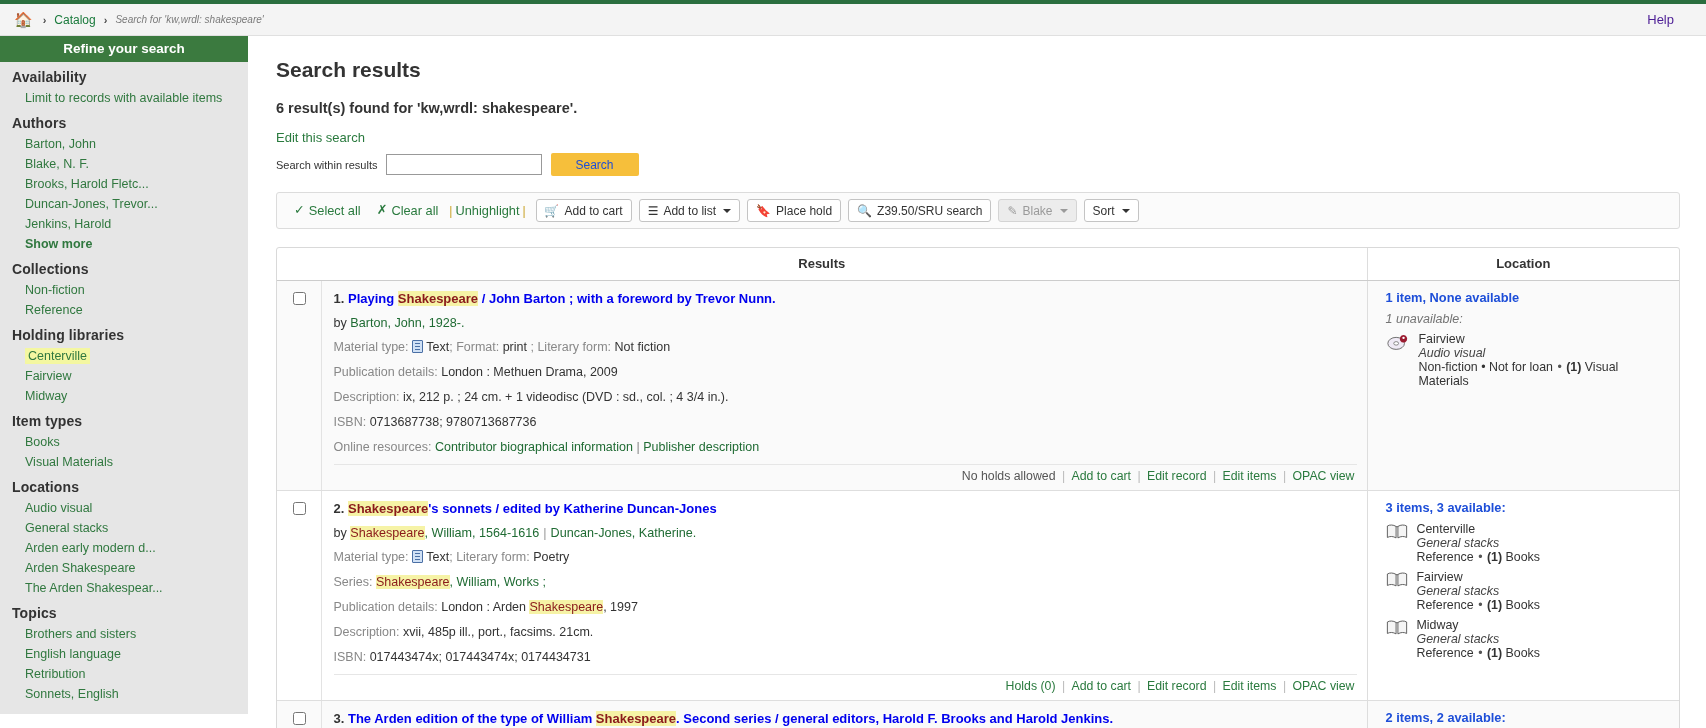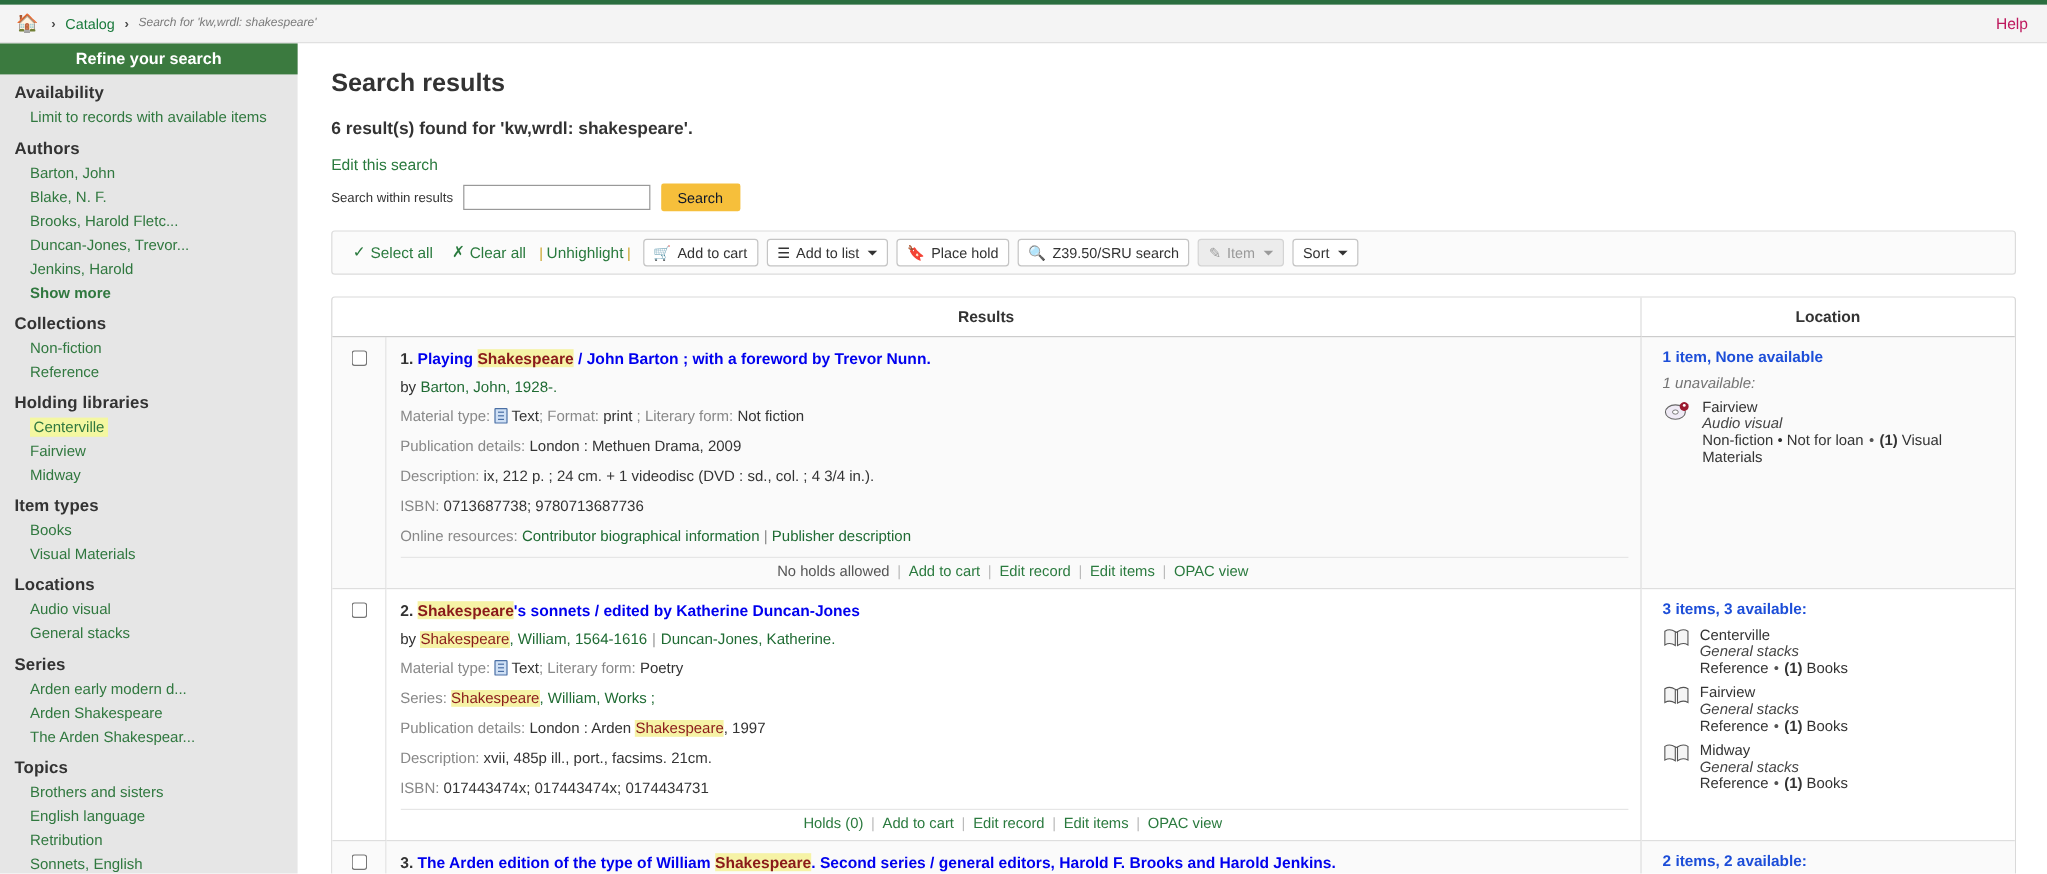--- a/index.html
+++ b/index.html
@@ -29,22 +29,22 @@
     padding: 0 14px;
     position: relative;
   }
   .bc-home { color: #2a6e3f; font-size: 15px; line-height: 1; margin-right: 2px; }
   .bc-sep { color: #4a4a4a; font-size: 11px; margin: 0 8px; font-weight: bold; }
   .bc-link {
     color: #1a7a3c; font-size: 12px;
   }
   .bc-current { color: #7a7a7a; font-style: italic; font-size: 10px; }
   #helplink {
-    position: absolute; right: 16px; top: 8px;
-    color: #be185d; font-size: 13px;
+    position: absolute; right: 32px; top: 8px;
+    color: #4c1d95; font-size: 13px;
   }
 
   
   #pagewrap { display: flex; align-items: flex-start; height: 692px; }
 
   
   #sidebar {
     width: 248px;
     flex: 0 0 248px;
     background: #e6e6e6;
@@ -110,24 +110,24 @@
     border: 1px solid #999999;
     background: #ffffff;
     padding: 1px 4px;
     font-family: "Liberation Sans", sans-serif;
     font-size: 12px;
   }
   #searchwithin-btn {
     background: #f6bf3b;
     border: none;
     height: 23px;
-    padding: 0 14px;
+    padding: 0 25px;
     margin-left: 9px;
     font-size: 12px;
-    color: #0f172a;
+    color: #1d4ed8;
     border-radius: 2px;
     cursor: pointer;
     font-family: "Liberation Sans", sans-serif;
   }
 
   
   #toolbar {
     border: 1px solid #dcdcdc;
     background: #fbfbfb;
     border-radius: 3px;
@@ -249,21 +249,21 @@
     position: relative;
   }
   .texticon::after {
     content: "";
     position: absolute; left: 2px; top: 2px;
     width: 5px; height: 1px;
     background: #4a6fa5;
     box-shadow: 0 3px 0 #4a6fa5, 0 6px 0 #4a6fa5;
   }
   .actions {
-    text-align: center;
+    text-align: right;
     font-size: 12.3px;
     color: #2a7a3e;
     padding: 4px 2px 7px 0;
     border-top: 1px solid #e6e6e6;
     margin-top: 4px;
   }
   .actions .noholds { color: #555555; }
   .actions a { color: #2a7a3e; }
   .actions .bar { color: #bbbbbb; padding: 0 3px; }
 
@@ -329,21 +329,20 @@
           <div class="facet-title">Item types</div>
           <a href="#" class="facet-item">Books</a>
           <a href="#" class="facet-item">Visual Materials</a>
         </div>
         <div class="facet-group">
           <div class="facet-title">Locations</div>
           <a href="#" class="facet-item">Audio visual</a>
           <a href="#" class="facet-item">General stacks</a>
         </div>
         <div class="facet-group">
-          <div class="facet-title">Series</div>
           <a href="#" class="facet-item">Arden early modern d...</a>
           <a href="#" class="facet-item">Arden Shakespeare</a>
           <a href="#" class="facet-item">The Arden Shakespear...</a>
         </div>
         <div class="facet-group">
           <div class="facet-title">Topics</div>
           <a href="#" class="facet-item">Brothers and sisters</a>
           <a href="#" class="facet-item">English language</a>
           <a href="#" class="facet-item">Retribution</a>
           <a href="#" class="facet-item">Sonnets, English</a>
@@ -386,21 +385,21 @@
       <span class="tb-btn">
         <span class="ic">🔖</span>
         <span>Place hold</span>
       </span>
       <span class="tb-btn">
         <span class="ic">🔍</span>
         <span>Z39.50/SRU search</span>
       </span>
       <span class="tb-btn disabled">
         <span class="ic">✎</span>
-        <span>Item</span>
+        <span>Blake</span>
         <span class="caret"></span>
       </span>
       <span class="tb-btn">
         <span>Sort</span>
         <span class="caret"></span>
       </span>
     </div>
 
     <div id="results-box">
       <table id="results">

